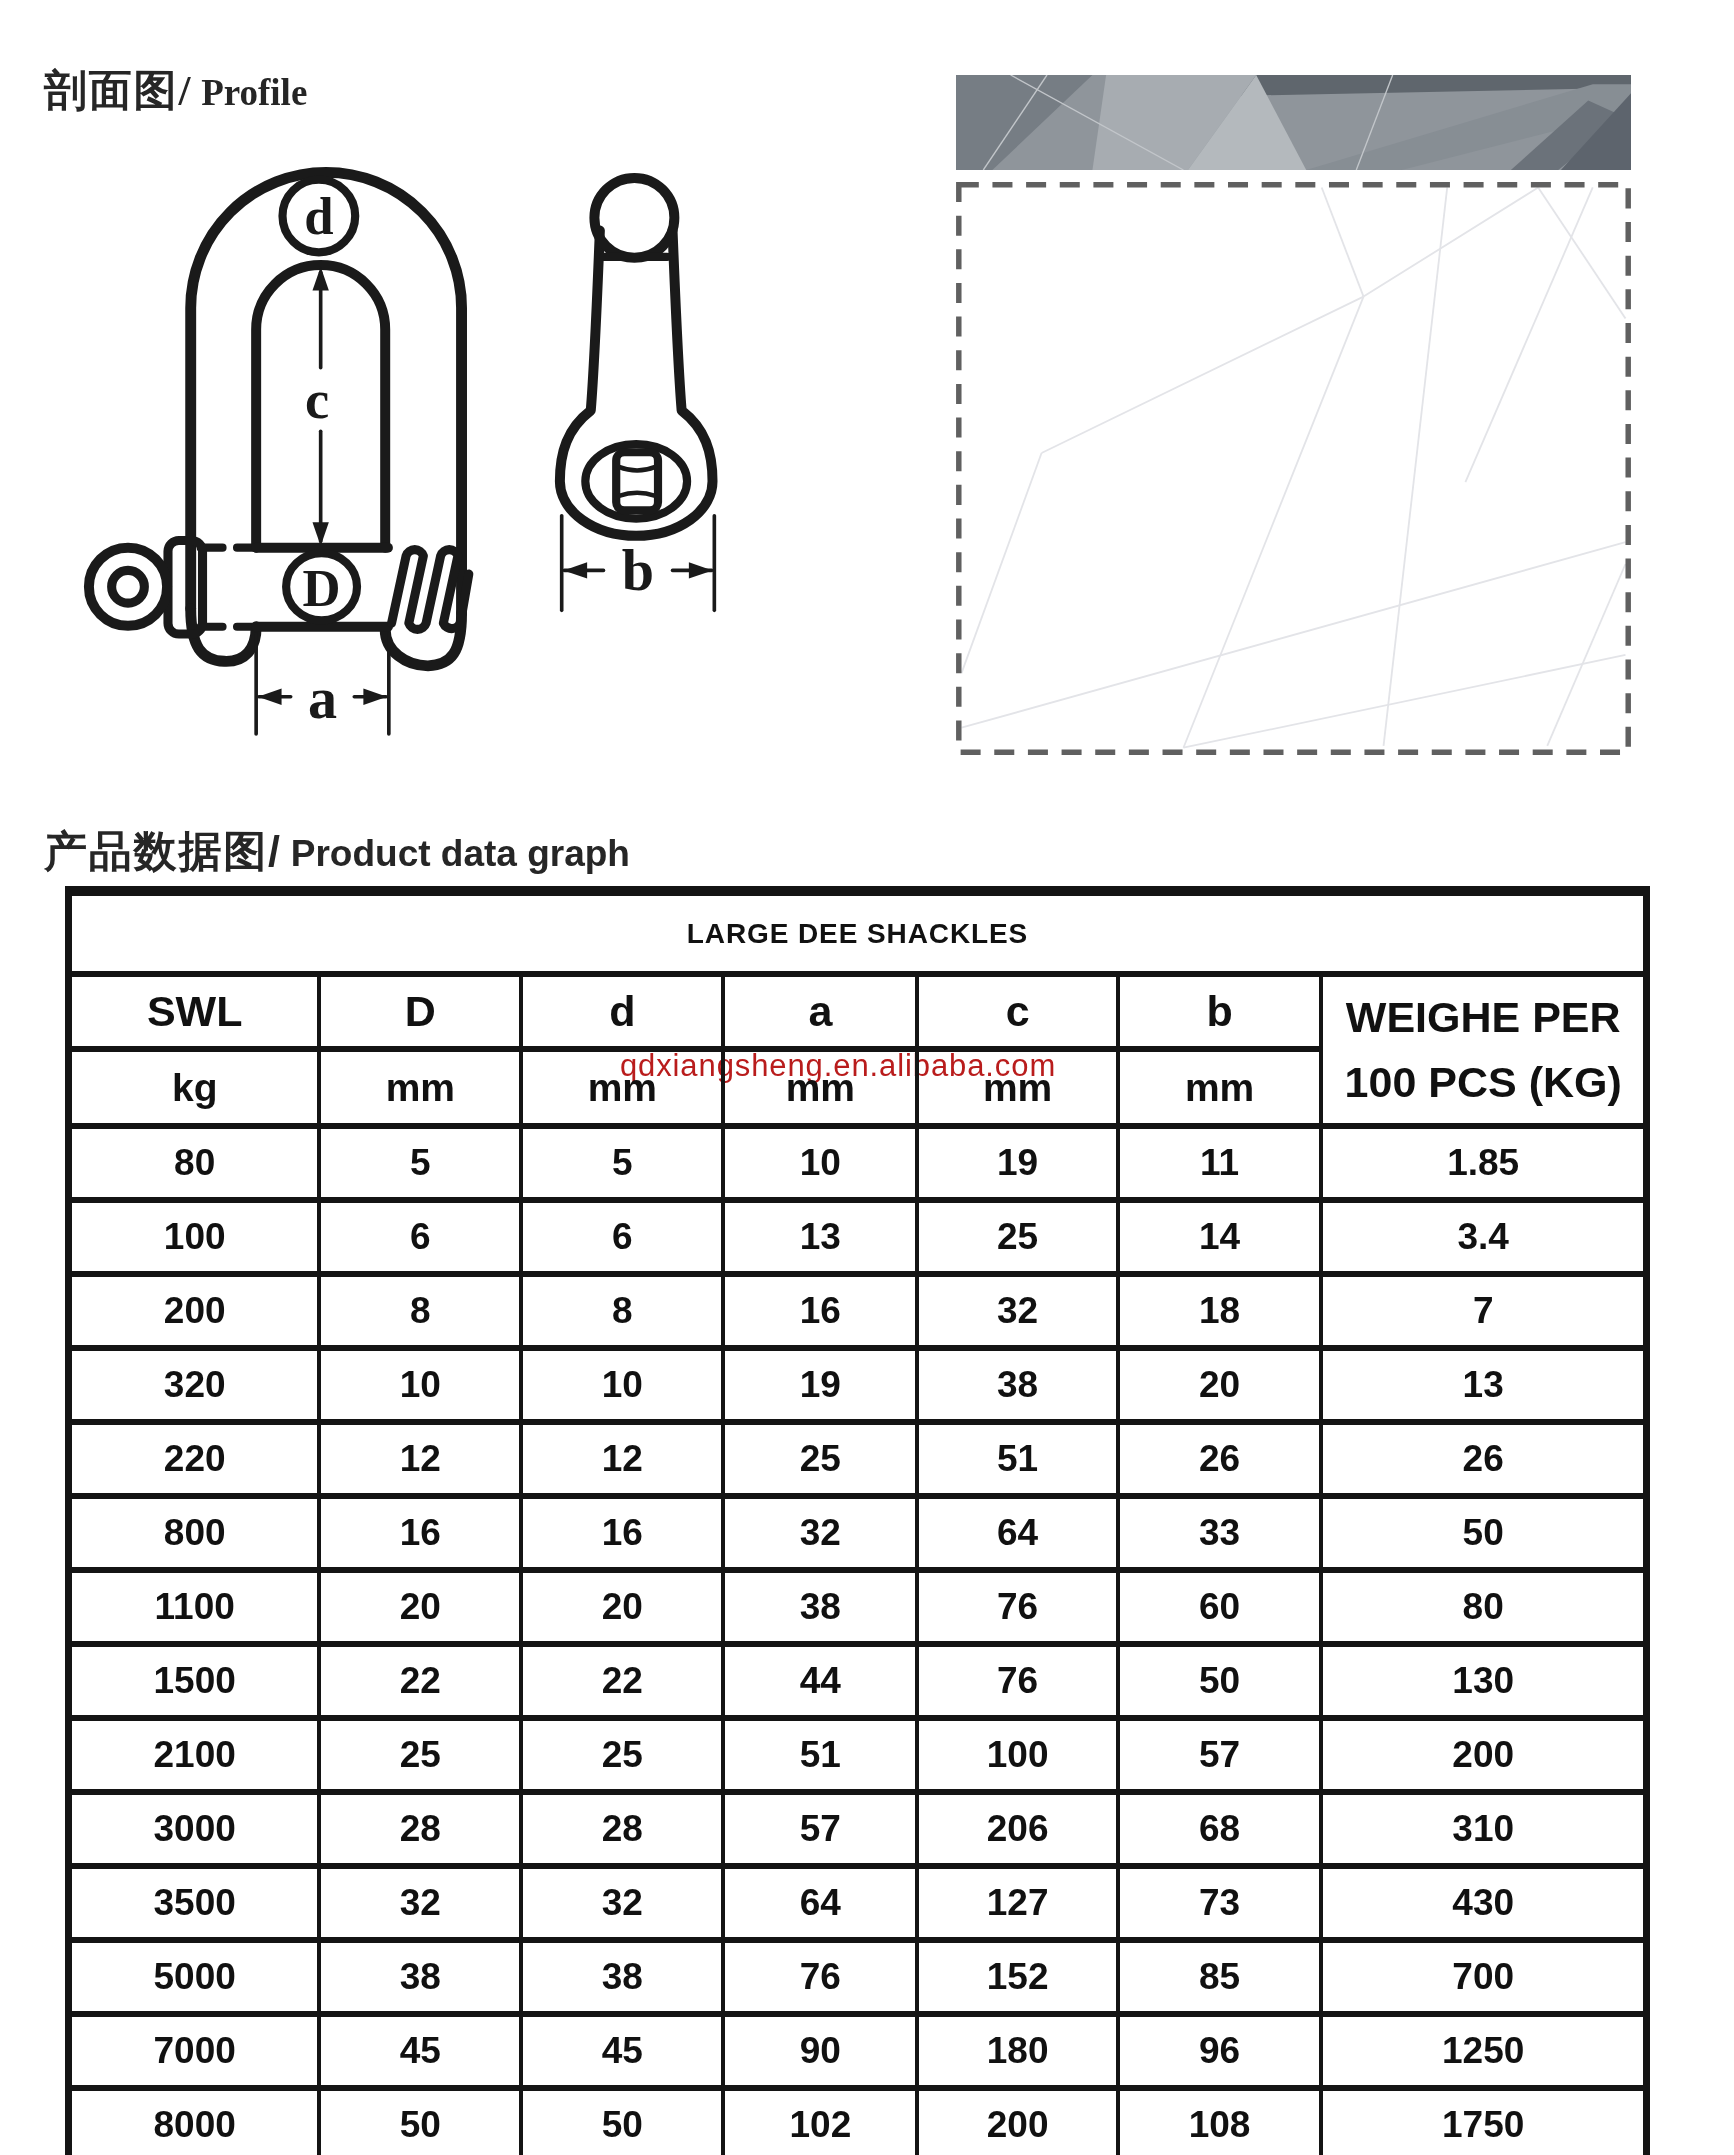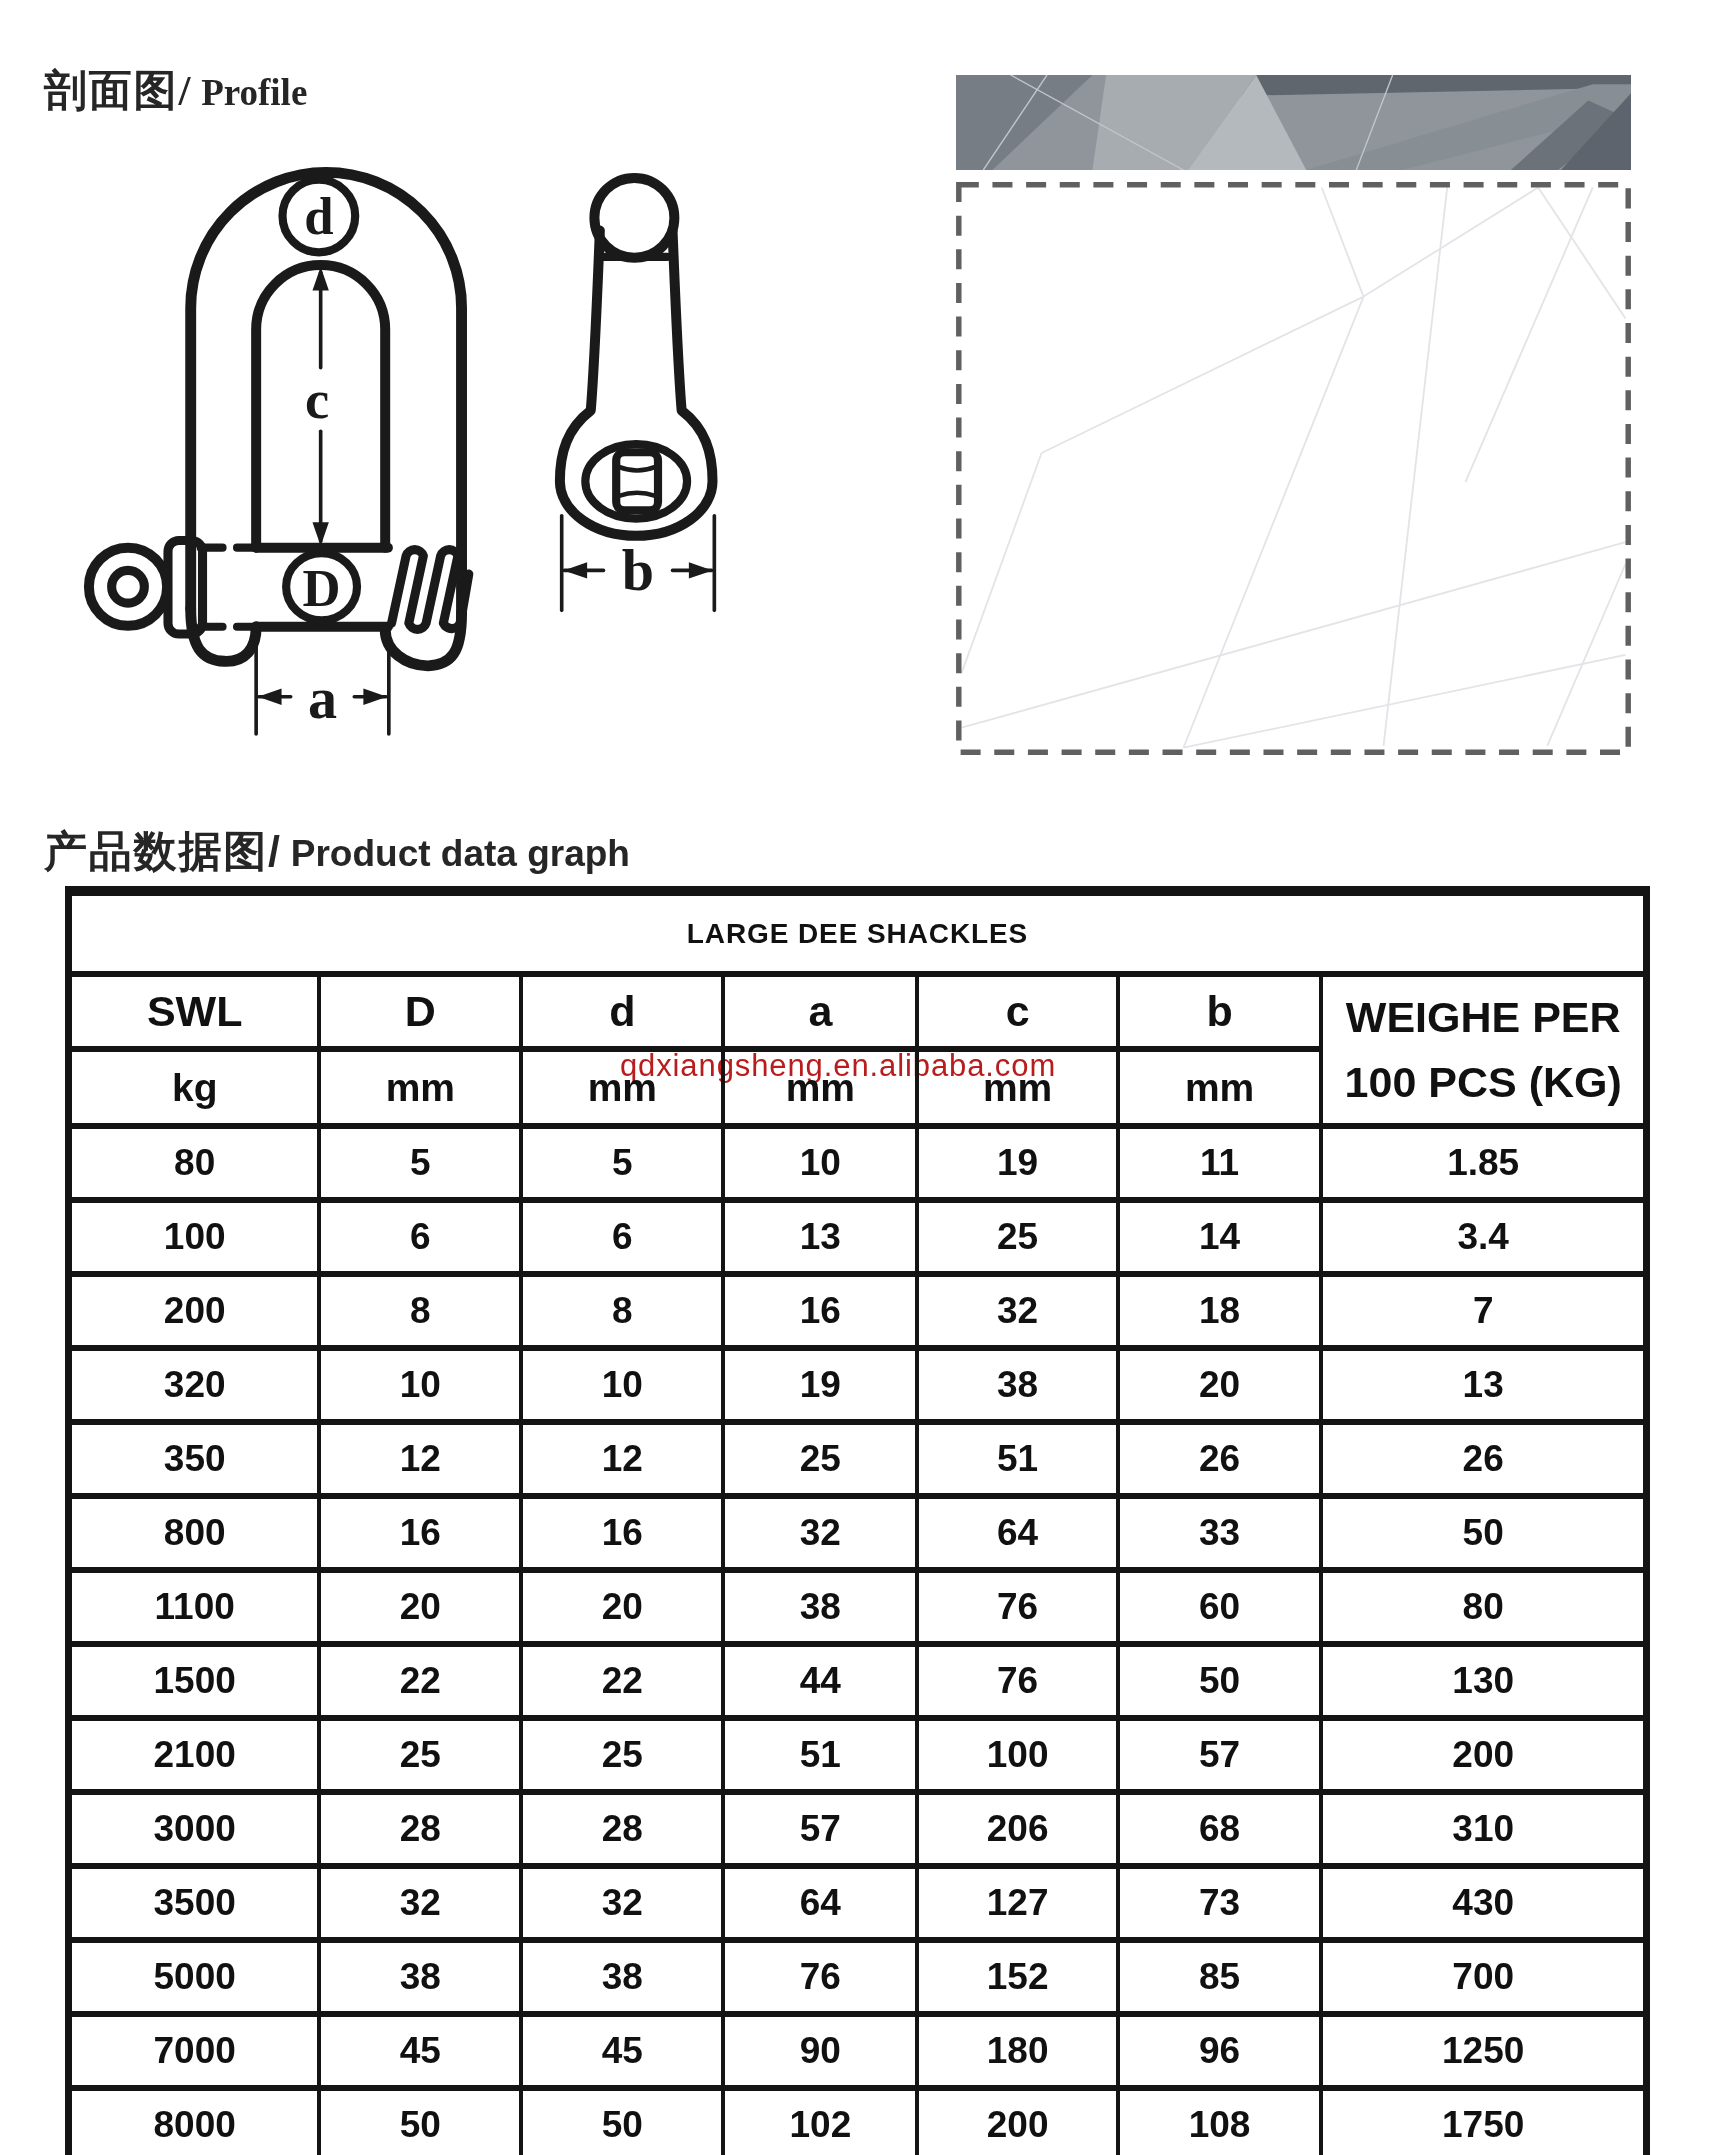--- a/index.html
+++ b/index.html
@@ -266,21 +266,21 @@
           <tr>
             <td>320</td>
             <td>10</td>
             <td>10</td>
             <td>19</td>
             <td>38</td>
             <td>20</td>
             <td>13</td>
           </tr>
           <tr>
-            <td>350</td>
+            <td>220</td>
             <td>12</td>
             <td>12</td>
             <td>25</td>
             <td>51</td>
             <td>26</td>
             <td>26</td>
           </tr>
           <tr>
             <td>800</td>
             <td>16</td>

